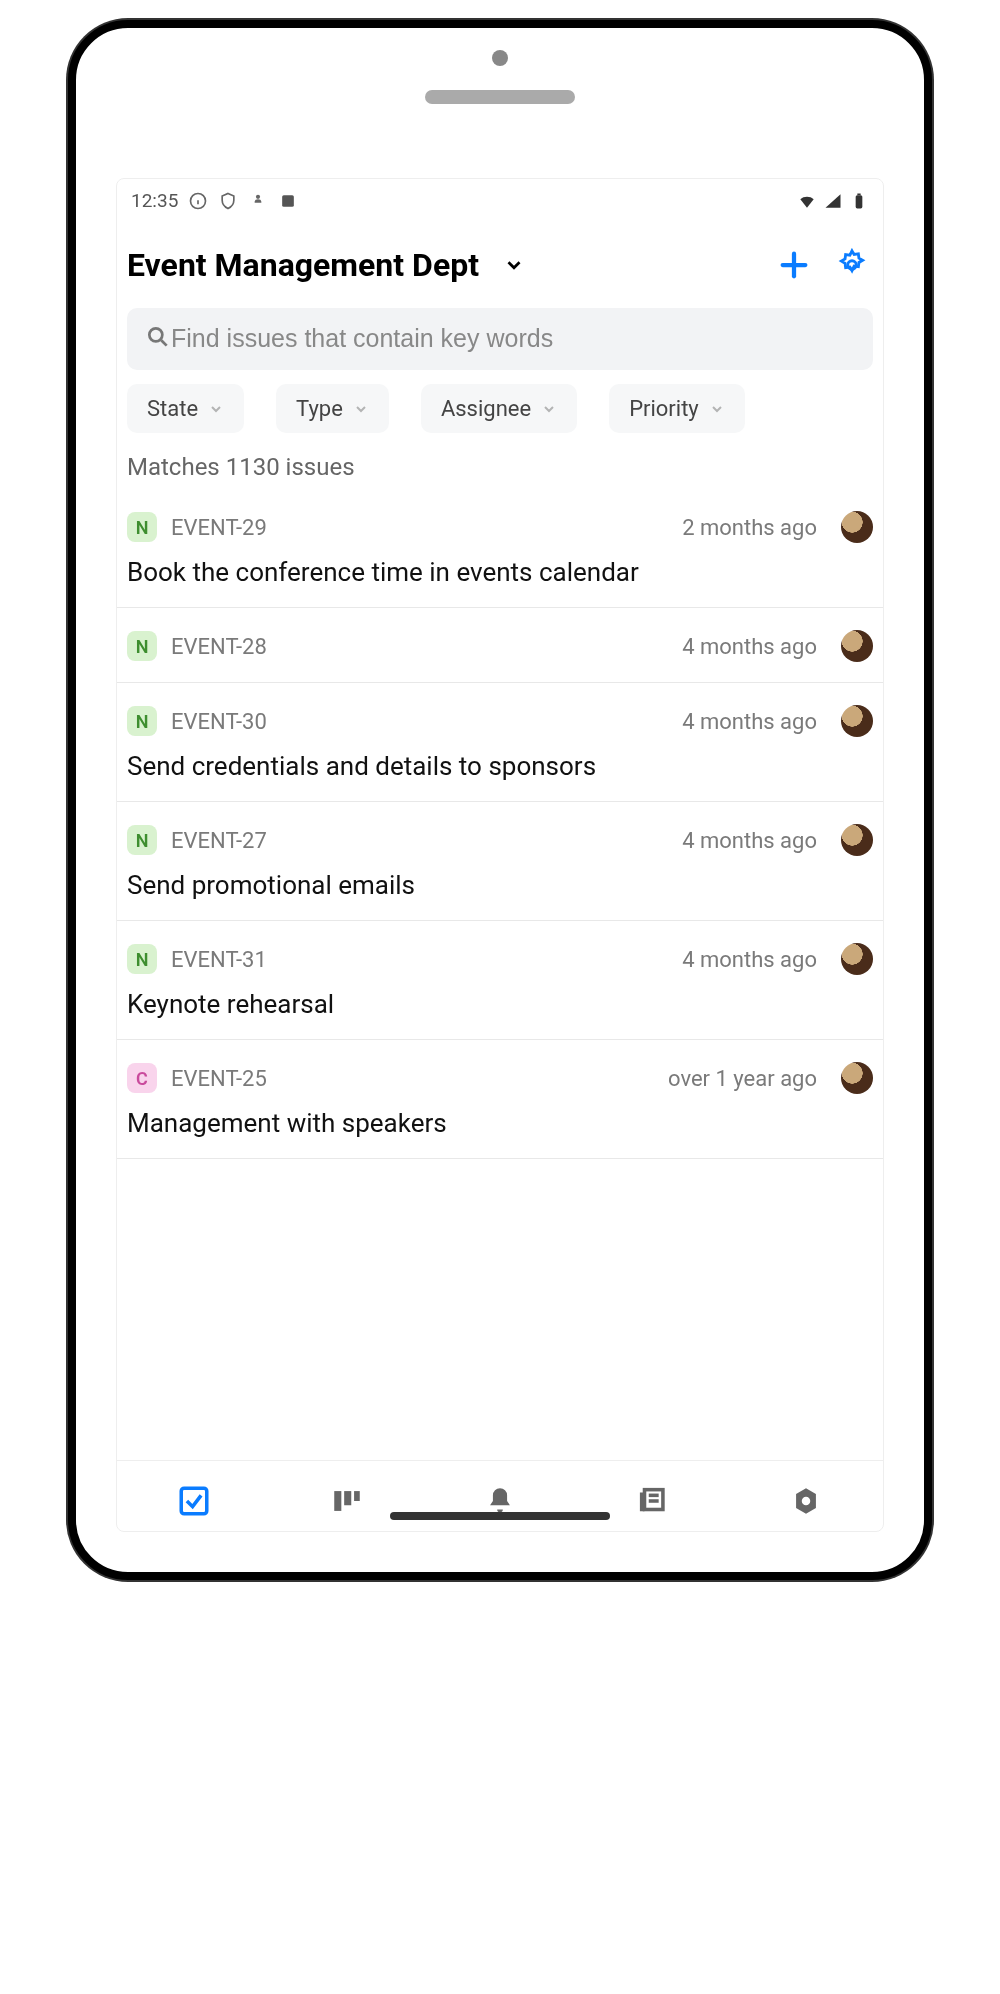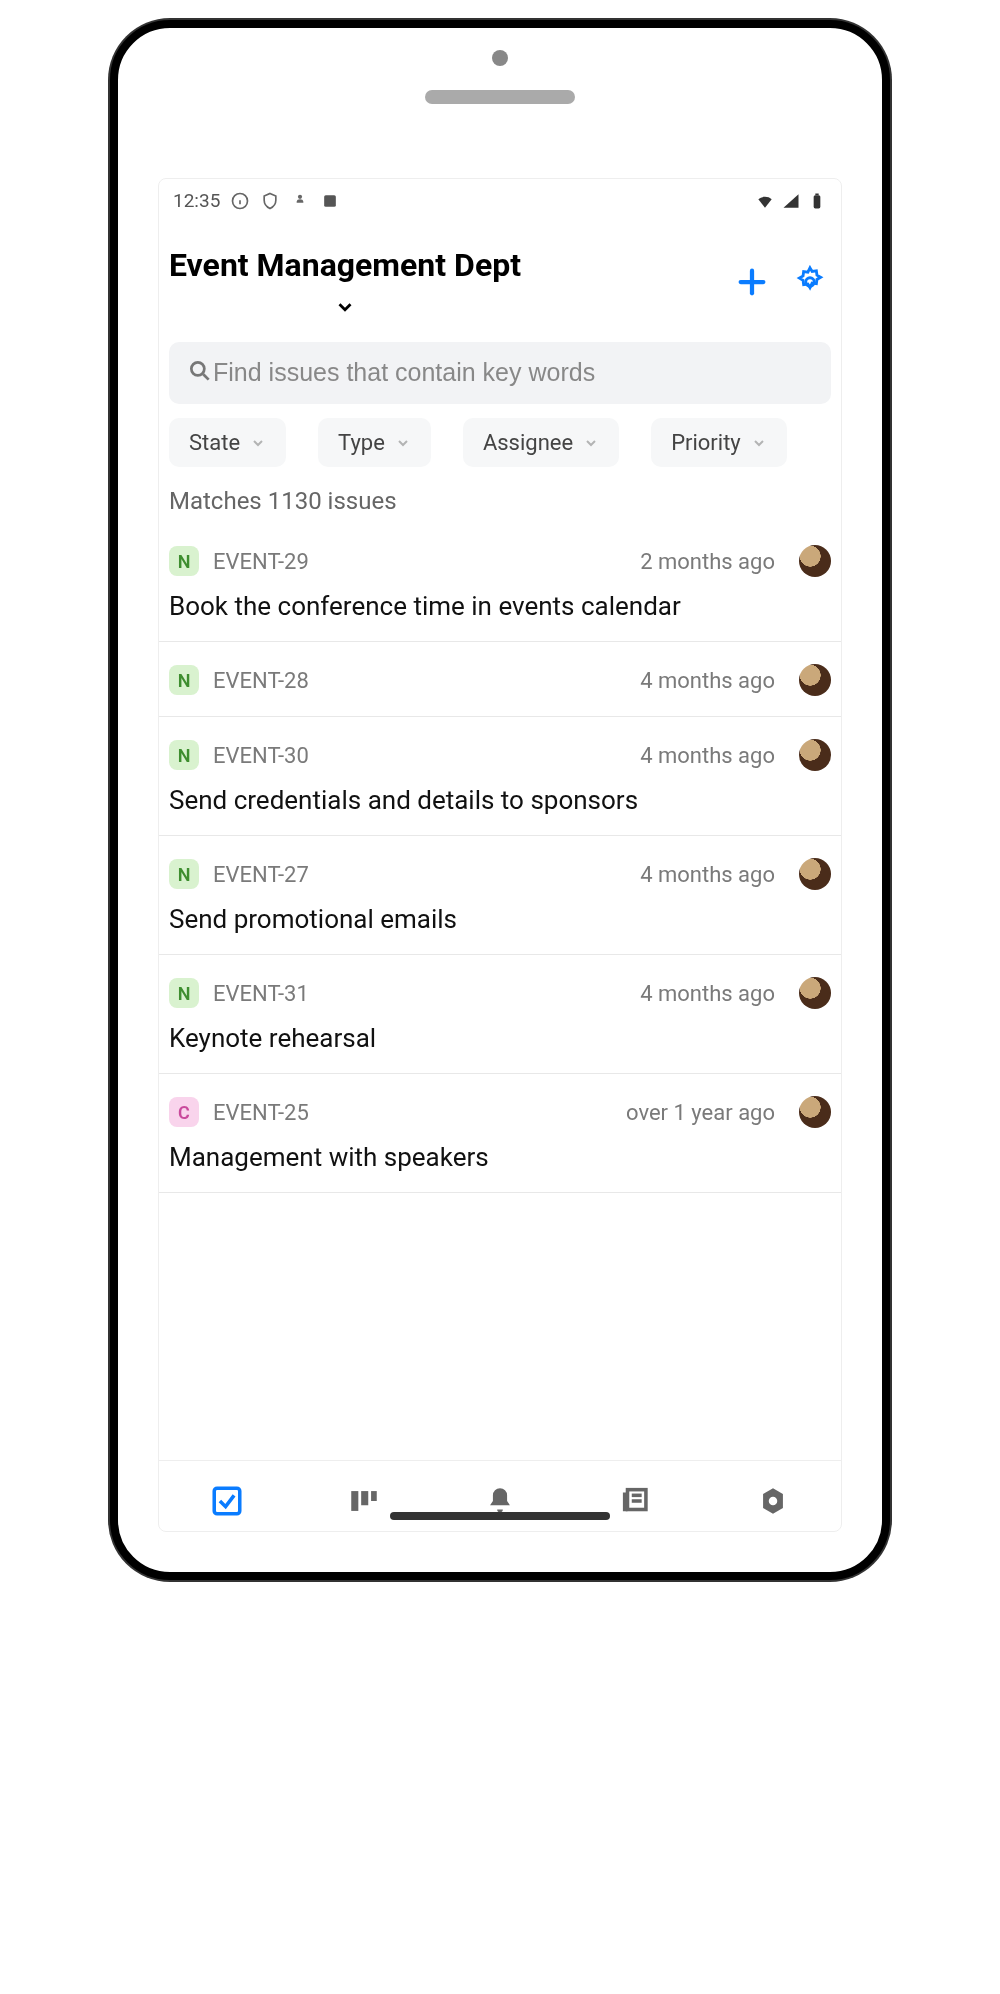--- a/index.html
+++ b/index.html
@@ -5,21 +5,21 @@
   * { box-sizing: border-box; margin: 0; padding: 0; }
   body {
     font-family: -apple-system, BlinkMacSystemFont, "Segoe UI", Roboto, sans-serif;
     background: #fff;
     display: flex;
     justify-content: center;
     align-items: flex-start;
     padding: 20px 0;
   }
   .phone {
-    width: 780px;
+    width: 864px;
     height: 1560px;
     border: 8px solid #000;
     border-radius: 60px;
     position: relative;
     overflow: hidden;
     background: #fff;
     box-shadow: 0 0 0 2px #333;
   }
   .phone-camera {
     position: absolute;
@@ -66,23 +66,22 @@
 
   .header {
     display: flex;
     align-items: center;
     justify-content: space-between;
     padding: 28px 14px 10px 10px;
   }
   .title-wrap {
     display: flex;
     align-items: center;
-    gap: 12px;
+    gap: 24px;
     cursor: pointer;
-    flex-direction: column;
   }
   .title {
     font-size: 32px;
     font-weight: 700;
     color: #000;
   }
   .chev { width:22px; height:22px; }
   .header-actions { display: flex; gap: 24px; align-items: center; }
   .icon-btn { width: 34px; height: 34px; display:flex; align-items:center; justify-content:center; cursor:pointer; }
 

